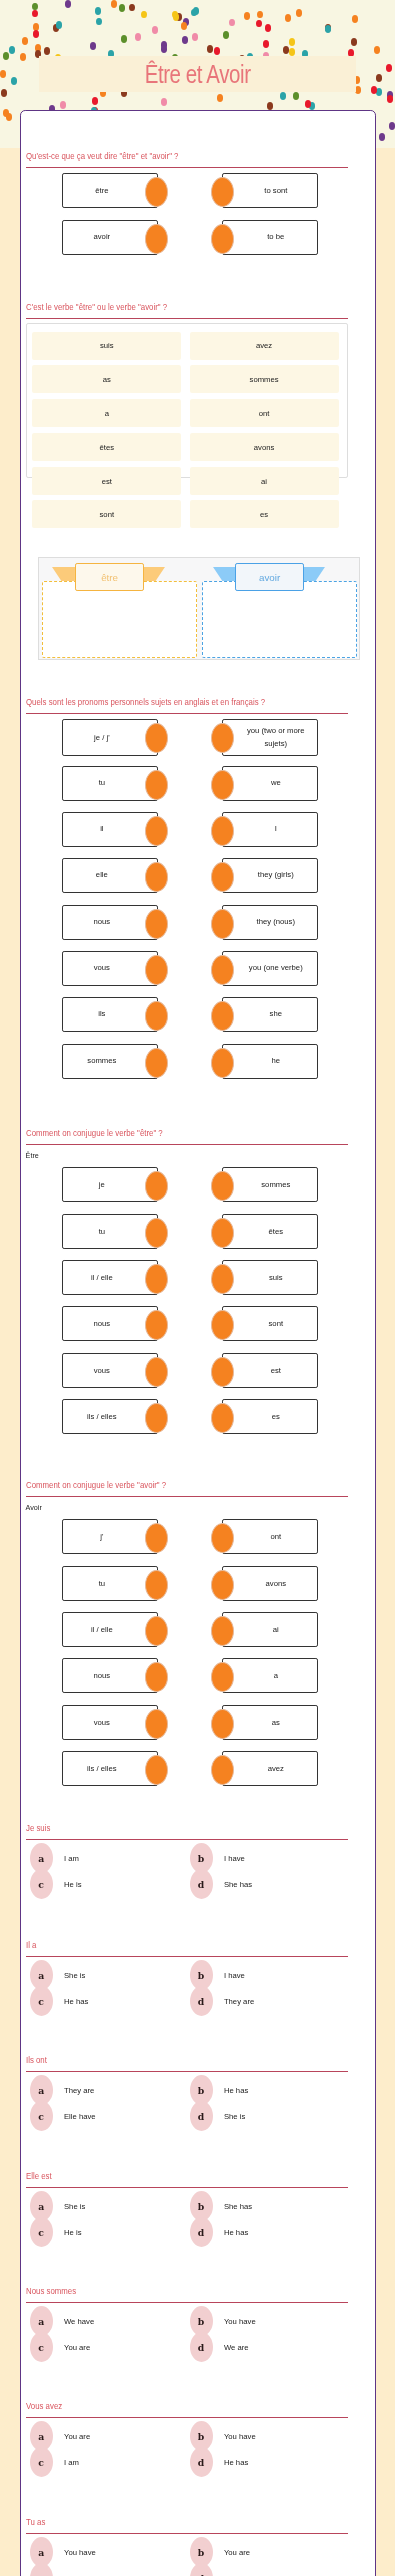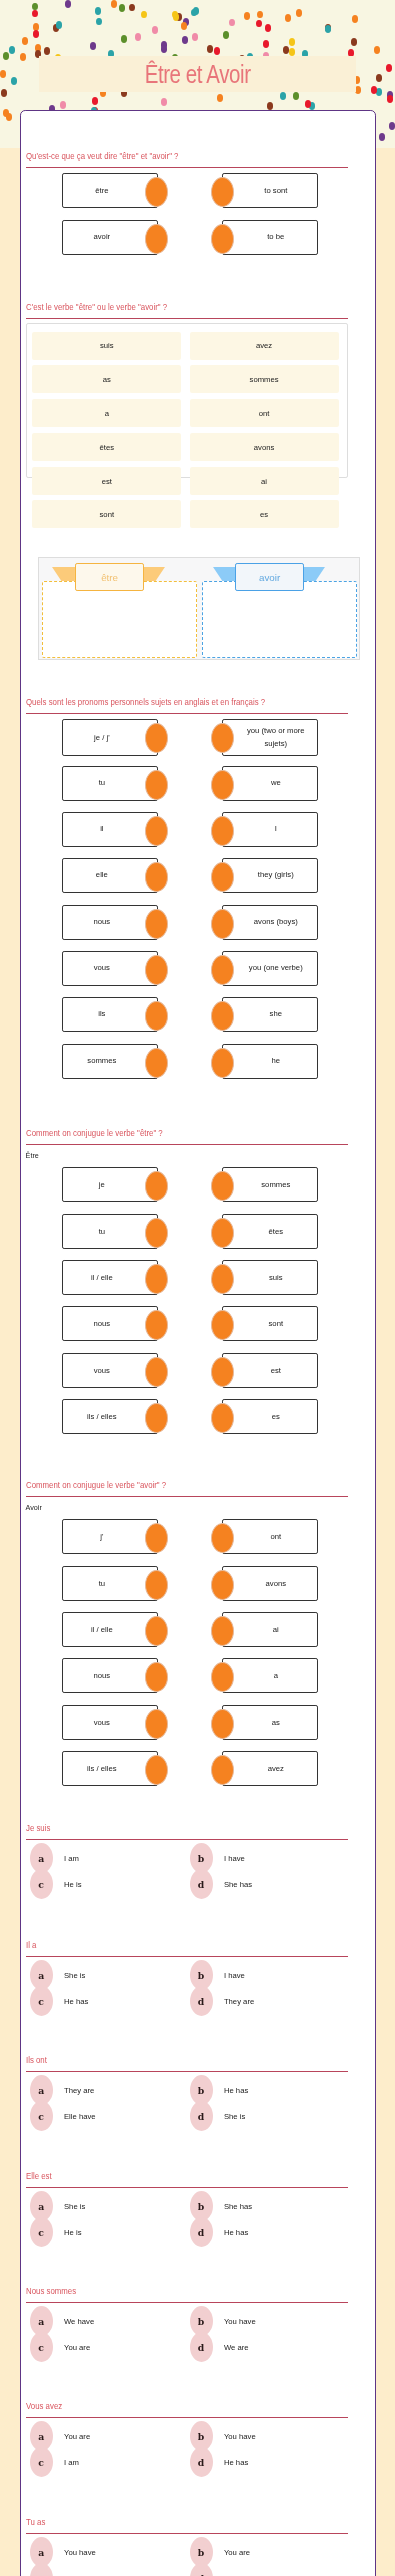--- a/index.html
+++ b/index.html
@@ -365,21 +365,21 @@
             <span>they (girls)</span>
           </div>
         </div>
         <div class="match-row" style="top: 192px;">
           <div class="m-box left">
             <span>nous</span>
             <span class="m-dot"></span>
           </div>
           <div class="m-box right">
             <span class="m-dot"></span>
-            <span>avons (boys)</span>
+            <span>they (nous)</span>
           </div>
         </div>
         <div class="match-row" style="top: 238px;">
           <div class="m-box left">
             <span>vous</span>
             <span class="m-dot"></span>
           </div>
           <div class="m-box right">
             <span class="m-dot"></span>
             <span>you (one verbe)</span>

